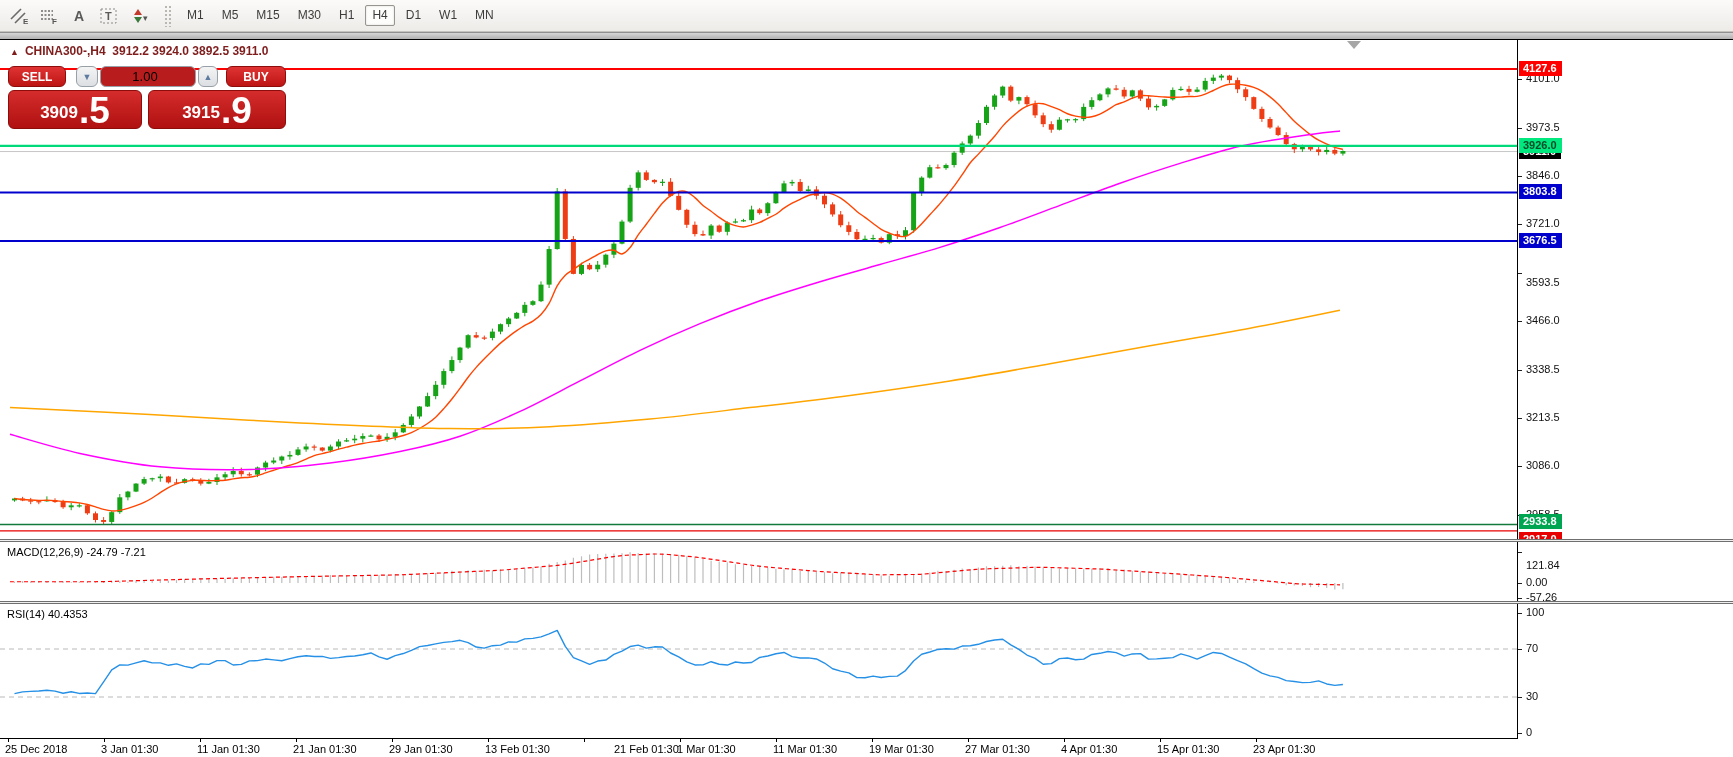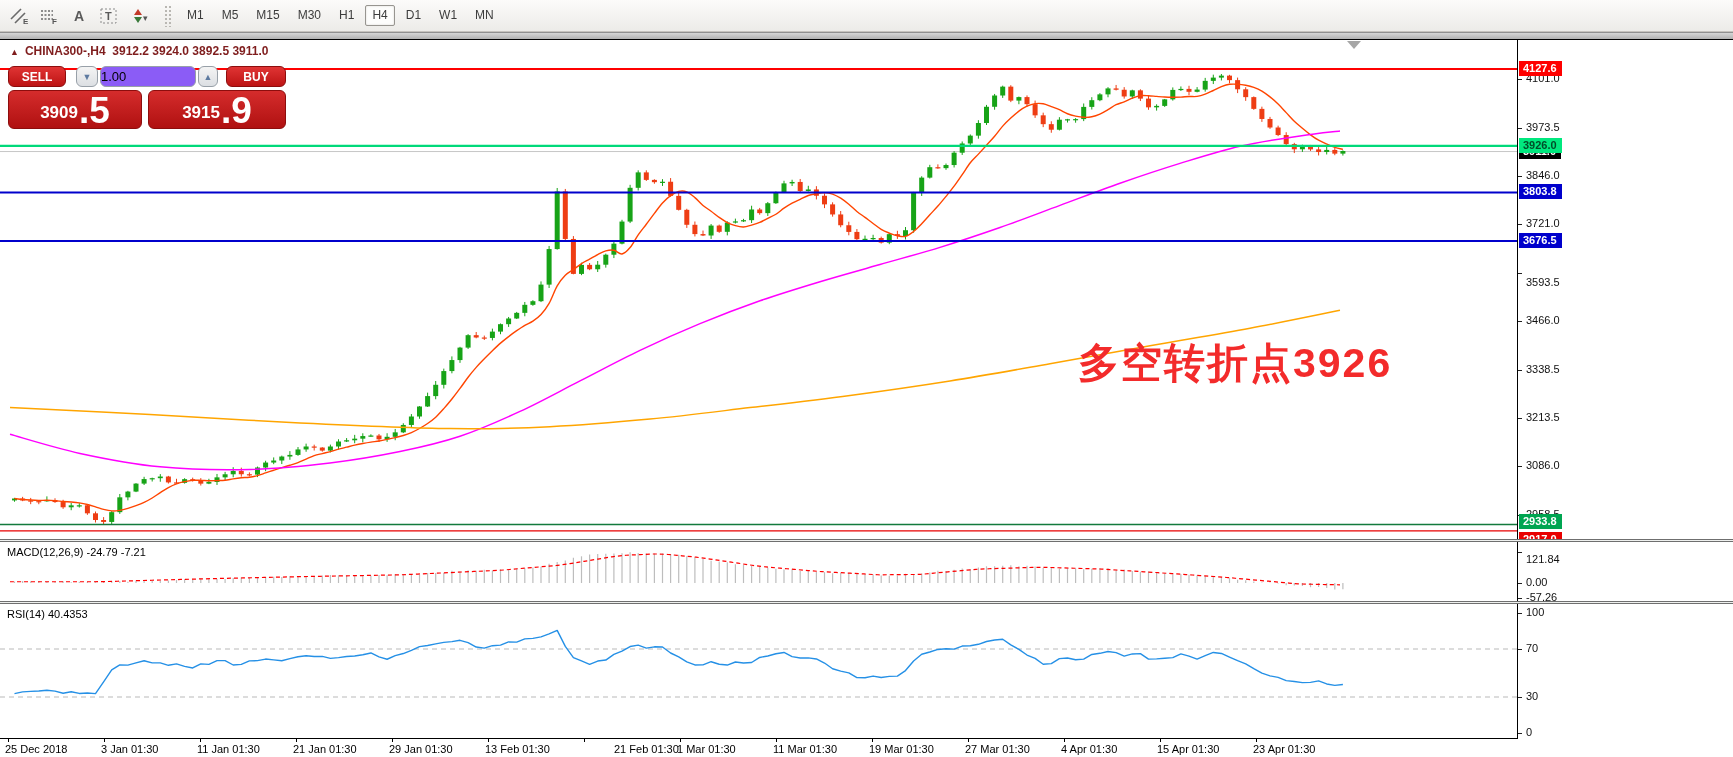--- a/index.html
+++ b/index.html
@@ -52,21 +52,21 @@
   .dlabel{position:absolute;top:4px;font-size:11px;color:#000;white-space:nowrap;}
   
   .chart-header{position:absolute;left:10px;top:4px;font-size:12px;font-weight:bold;color:#7f1d1d;z-index:6;}
   .chart-header .tri{font-size:9px;margin-right:6px;}
   .tpanel{position:absolute;left:8px;top:26px;width:280px;height:64px;z-index:7;}
   .tp{position:absolute;box-sizing:border-box;border-radius:6px;}
   .btn-trade{background:linear-gradient(#e03434,#bd1414);color:#fff;font-weight:bold;font-size:12px;
              display:flex;align-items:center;justify-content:center;border:1px solid #8d0d0d;}
   .spin{background:linear-gradient(#f4f4f4,#dcdfe3);border:1px solid #98a0a8;color:#5d7aa0;font-size:9px;
         display:flex;align-items:center;justify-content:center;}
-  .vol-input{background:#8b5cf6;border:1px solid #98a0a8;font-size:13px;color:#000;text-align:left;
+  .vol-input{background:#b91c1c;border:1px solid #98a0a8;font-size:13px;color:#000;text-align:center;
              padding:0 6px 0 0;font-family:"Liberation Sans",sans-serif;}
   .bigprice{background:linear-gradient(#d52c2c,#b01111);color:#fff;border:1px solid #8d0d0d;
             display:flex;align-items:flex-end;justify-content:center;}
   .bp-int{font-size:17px;font-weight:bold;line-height:1;margin:0 1px 7px 0;}
   .bp-frac{font-size:37px;font-weight:bold;line-height:0.82;margin-bottom:2px;}
   
   .annotation{position:absolute;left:1078px;top:296px;font-size:41px;font-weight:bold;color:#f32b2b;
               white-space:nowrap;letter-spacing:2px;z-index:5;}
 </style>
 </head>
@@ -482,21 +482,20 @@
     <div class="tp bigprice" style="left:0;top:24px;width:134px;height:39px;">
       <span class="bp-int">3909</span>
         <span class="bp-frac">.5</span>
     </div>
     <div class="tp bigprice" style="left:140px;top:24px;width:138px;height:39px;">
       <span class="bp-int">3915</span>
         <span class="bp-frac">.9</span>
     </div>
   </div>
 
-  <div class="annotation" style="color: rgb(243, 43, 43);">多空转折点3926</div>
 </div>
 
 <div class="scroll-marker"></div>
 
 <div class="sep" id="sep1"></div>
 
 <div class="pane" id="macd-pane">
   <svg id="macd-svg" width="1517" height="59">
       <line x1="14.5" y1="41" x2="14.5" y2="39.555795603009" stroke="#bdbdbd" stroke-width="1.2"></line>
       <line x1="22.6" y1="41" x2="22.6" y2="39.01050280526491" stroke="#bdbdbd" stroke-width="1.2"></line>
@@ -703,21 +702,21 @@
     <div class="hlabel" style="top: 20.9078px; background: rgb(255, 0, 0); color: rgb(255, 255, 255);">4127.6</div>
     <div class="hlabel" style="top: 103.562px; background: rgb(0, 0, 0); color: rgb(255, 255, 255);">3911.0</div>
     <div class="hlabel" style="top: 97.8384px; background: rgb(0, 232, 126); color: rgb(0, 77, 41);">3926.0</div>
     <div class="hlabel" style="top: 144.47px; background: rgb(0, 0, 204); color: rgb(255, 255, 255);">3803.8</div>
     <div class="hlabel" style="top: 193.048px; background: rgb(0, 0, 204); color: rgb(255, 255, 255);">3676.5</div>
     <div class="hlabel" style="top: 474.462px; background: rgb(0, 165, 81); color: rgb(255, 255, 255);">2933.8</div>
     <div class="hlabel" style="top: 491.873px; background: rgb(232, 0, 0); color: rgb(255, 255, 255);">2917.0</div>
   </div>
 <div class="axis-col" id="axis-macd">
     <div class="ptick" style="top: 9.99172px;"></div>
-    <div class="plabel" style="top: 11px;">121.84</div>
+    <div class="plabel" style="top: 17px;">121.84</div>
     <div class="ptick" style="top: 41px;"></div>
     <div class="plabel" style="top: 34px;">0.00</div>
     <div class="ptick" style="top: 55.5727px;"></div>
     <div class="plabel" style="top: 48.5727px;">-57.26</div>
   </div>
 <div class="axis-col" id="axis-rsi">
     <div class="ptick" style="top: 9px;"></div>
     <div class="plabel" style="top: 2px;">100</div>
     <div class="ptick" style="top: 45px;"></div>
     <div class="plabel" style="top: 38px;">70</div>

